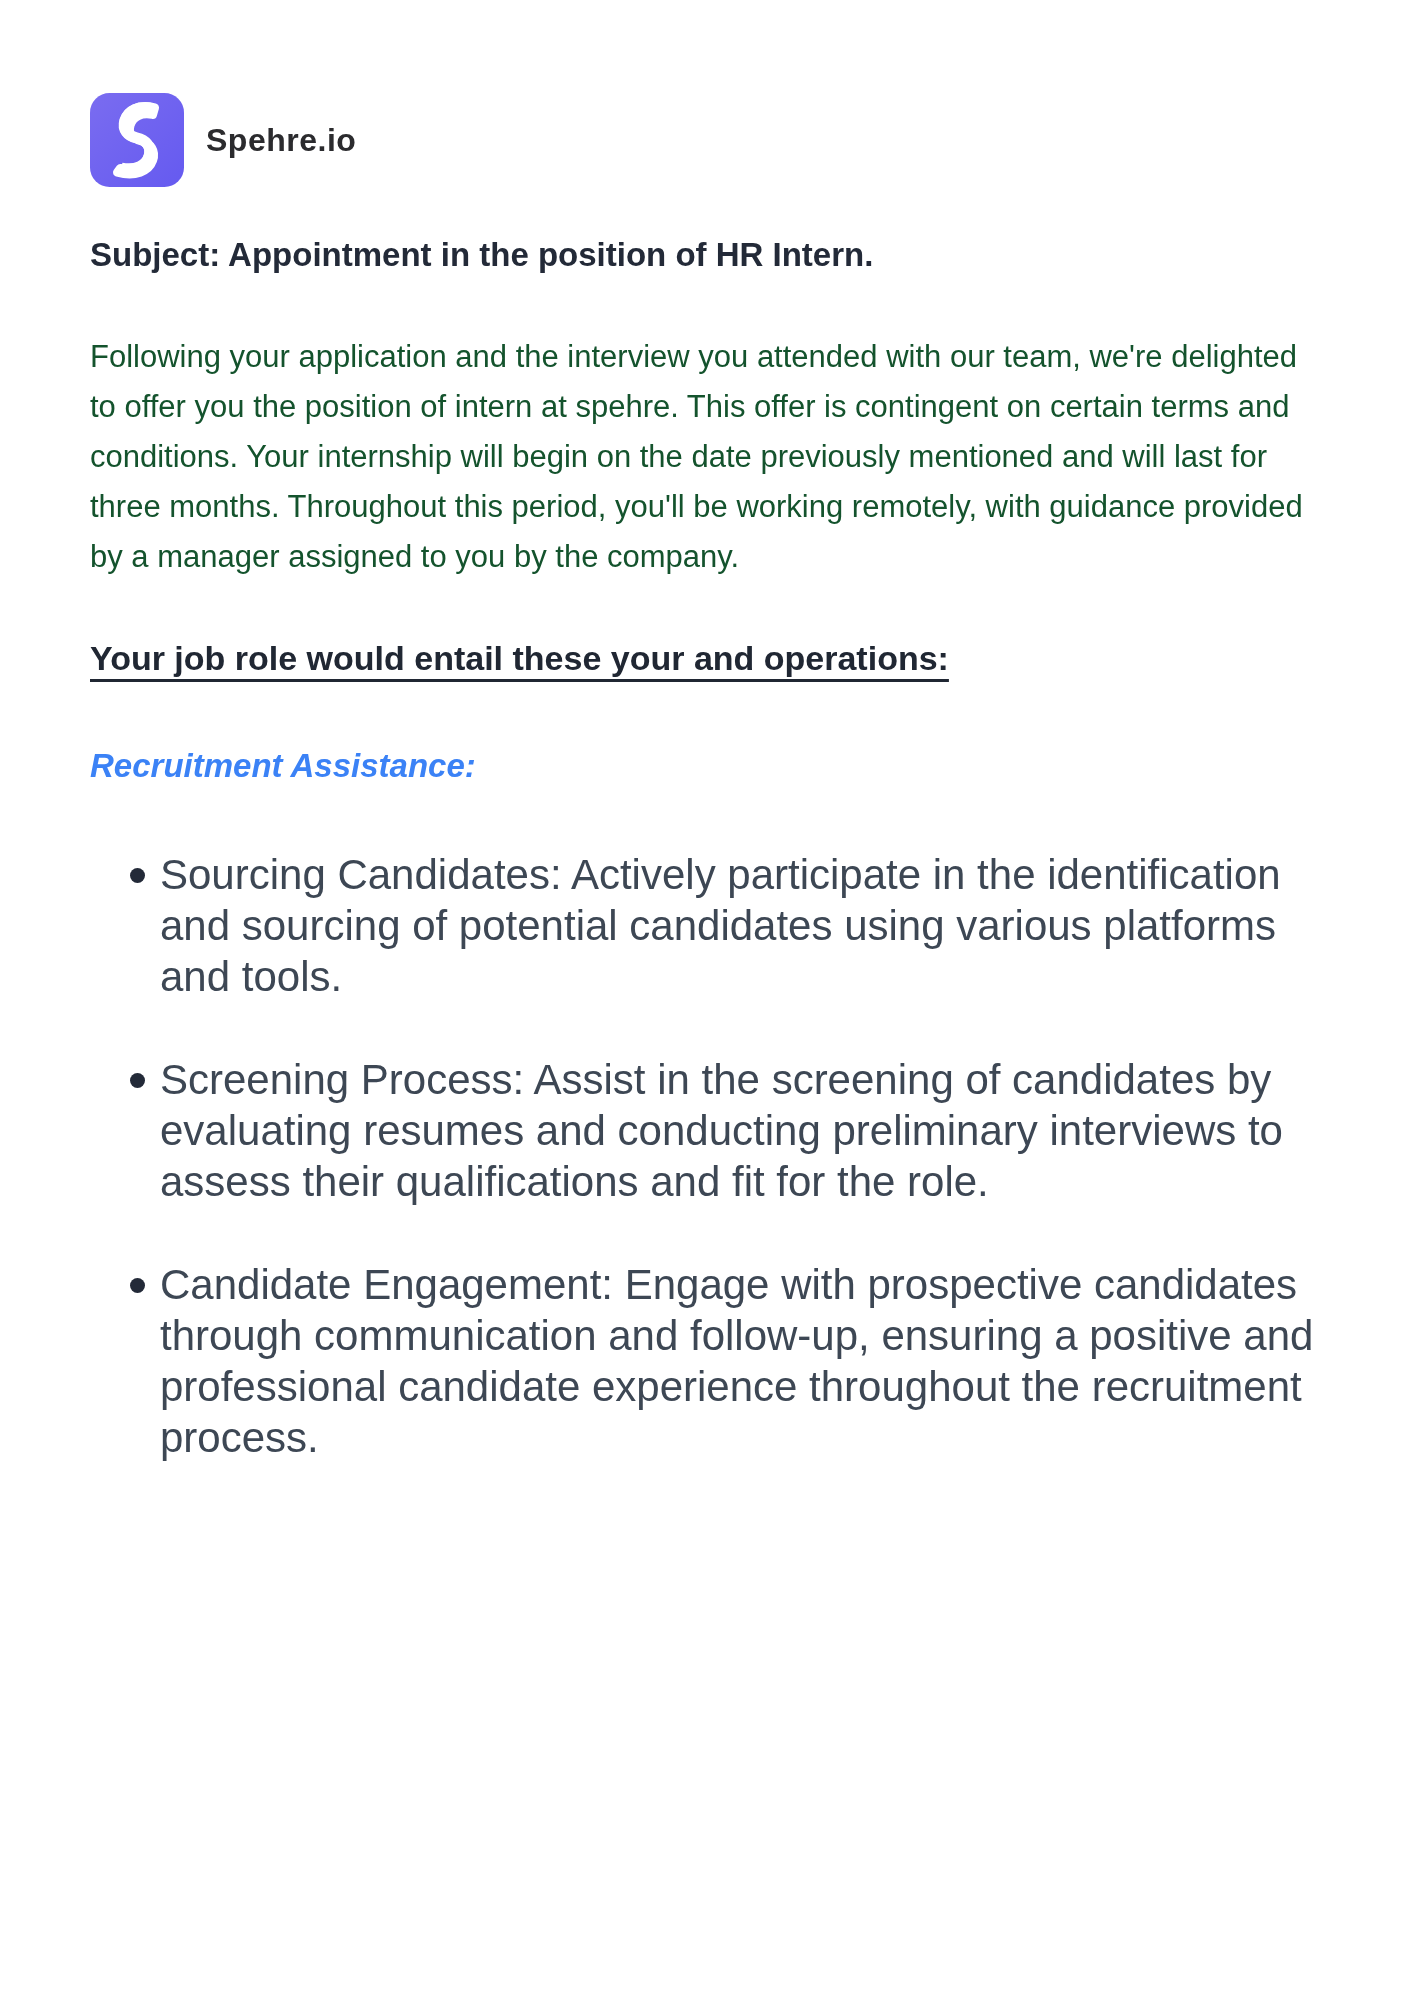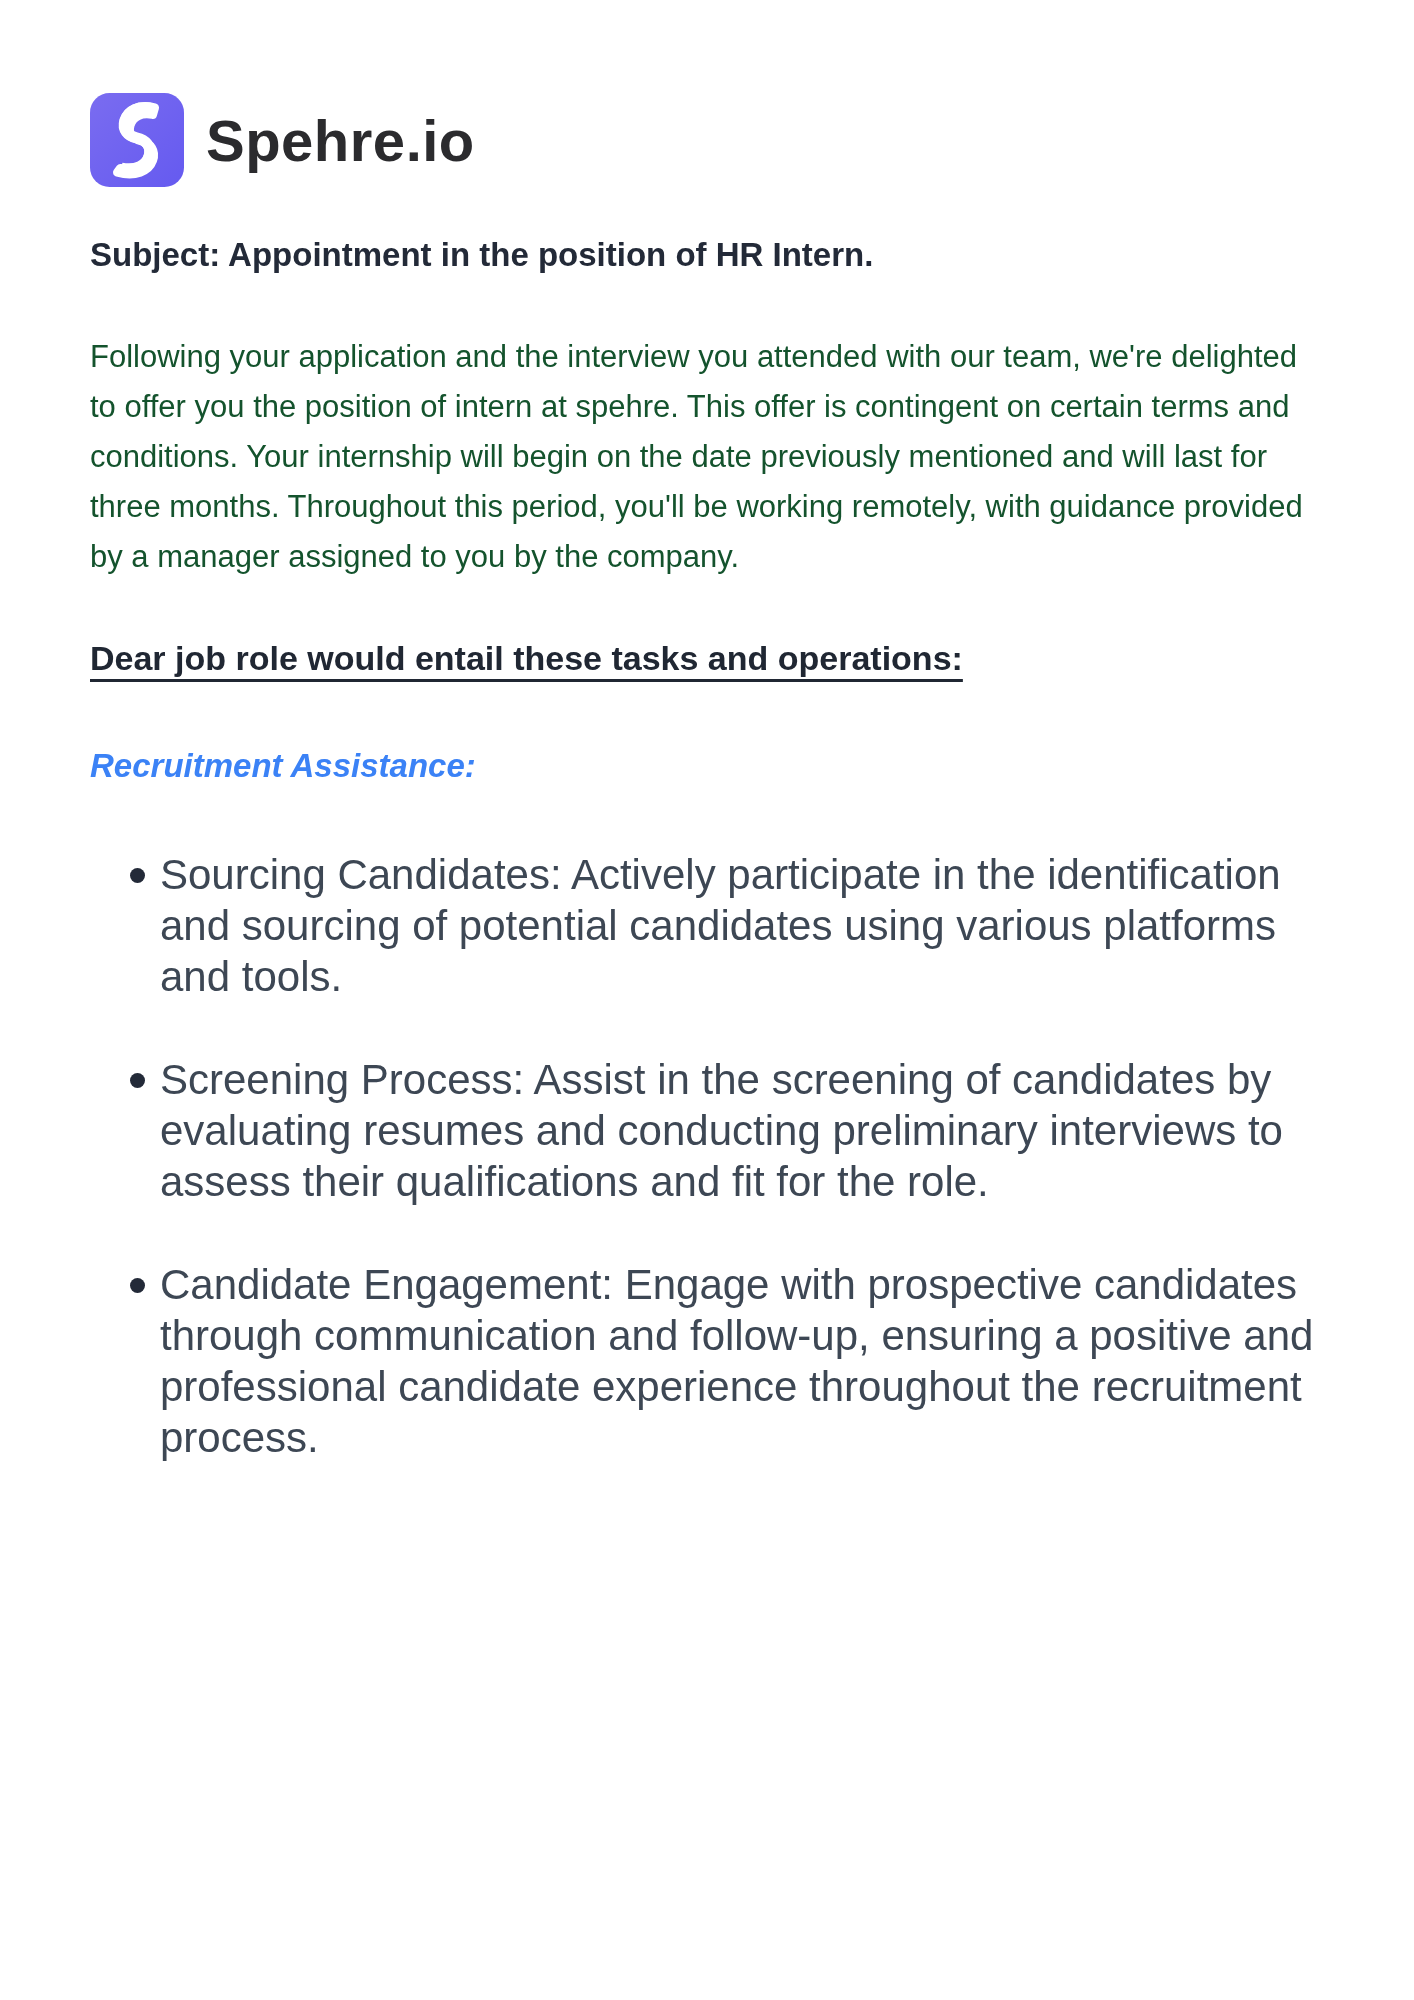--- a/index.html
+++ b/index.html
@@ -24,21 +24,21 @@
     align-items: center;
     gap: 22px;
   }
   .logo-mark {
     width: 94px;
     height: 94px;
     flex: 0 0 auto;
     display: block;
   }
   .wordmark {
-    font-size: 58px;
+    font-size: 32px;
     font-weight: 700;
     color: #2b2b2e;
     letter-spacing: 0.5px;
   }
   
   .date-block {
     margin-top: 106px;
     font-size: 33px;
     font-weight: 700;
     line-height: 46px;
@@ -129,21 +129,21 @@
                C38.8 43.8 33 37 35.8 27.8 C39 18 49 12.5 64 16 Z" fill="#ffffff" stroke="#ffffff" stroke-width="11" stroke-linecap="butt"></path>
     </svg>
     <div class="wordmark">Spehre.io</div>
   </div>
 
 
   <div class="subject">Subject: Appointment in the position of HR Intern.</div>
 
   <p class="paragraph">Following your application and the interview you attended with our team, we're delighted to offer you the position of intern at spehre. This offer is contingent on certain terms and conditions. Your internship will begin on the date previously mentioned and will last for three months. Throughout this period, you'll be working remotely, with guidance provided by a manager assigned to you by the company.</p>
 
-  <div class="tasks-heading">Dear job role would entail these tasks and operations:</div>
+  <div class="tasks-heading">Your job role would entail these your and operations:</div>
 
   <div class="section-heading first">Recruitment Assistance:</div>
 
   <ul class="bullet-list">
     <li>Sourcing Candidates: Actively participate in the identification and sourcing of potential candidates using various platforms and tools.</li>
     <li>Screening Process: Assist in the screening of candidates by evaluating resumes and conducting preliminary interviews to assess their qualifications and fit for the role.</li>
     <li>Candidate Engagement: Engage with prospective candidates through communication and follow-up, ensuring a positive and professional candidate experience throughout the recruitment process.</li>
   </ul>
 
 

